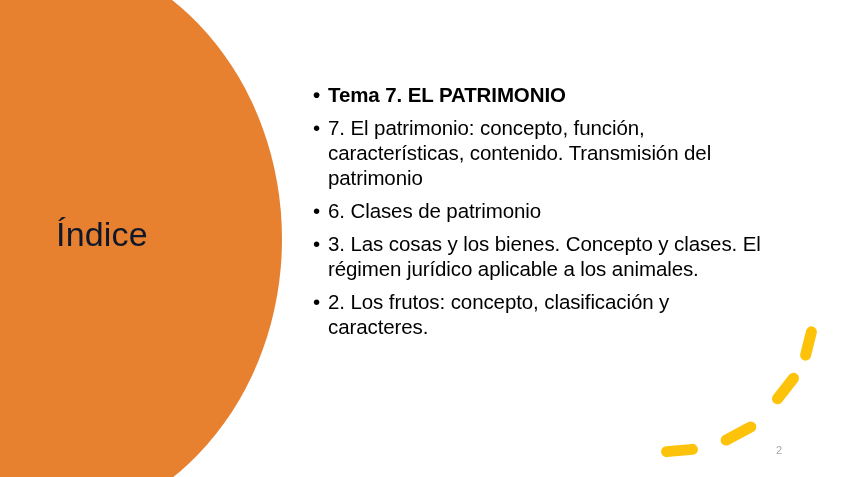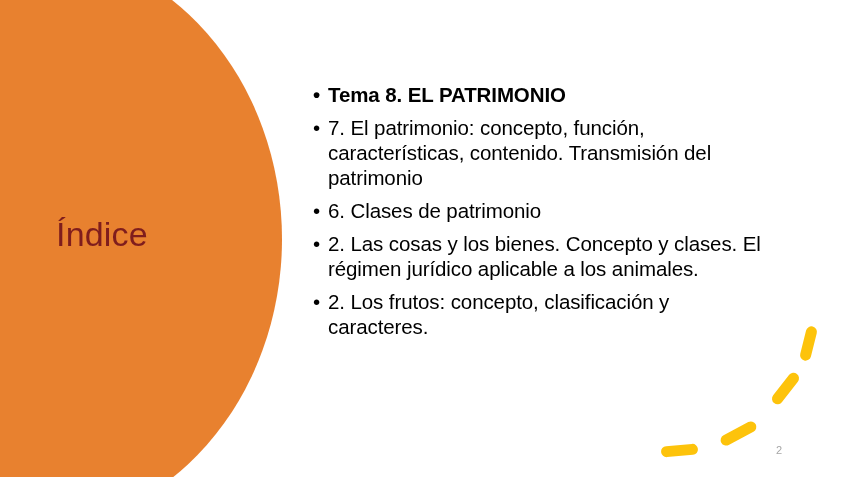--- a/index.html
+++ b/index.html
@@ -31,21 +31,21 @@
 
   
   #slide-title {
     position: absolute;
     left: 56px;
     top: 214px;
     width: 210px;
     font-size: 34px;
     font-weight: 400;
     line-height: 40px;
-    color: #7f1d1d;
+    color: #0f172a;
     letter-spacing: 0.2px;
     white-space: nowrap;
   }
 
   
   #body-list {
     position: absolute;
     left: 312px;
     top: 82px;
     width: 462px;
@@ -108,36 +108,36 @@
 <div id="slide">
 
   <div id="title-shape"></div>
 
   <div id="slide-title">Índice</div>
 
   <div id="body-list">
 
     <div class="bullet-item is-bold">
       <span class="bullet-dot">•</span>
-      <span class="bullet-text">Tema 8. EL PATRIMONIO</span>
+      <span class="bullet-text">Tema 7. EL PATRIMONIO</span>
     </div>
 
     <div class="bullet-item">
       <span class="bullet-dot">•</span>
       <span class="bullet-text">7. El patrimonio: concepto, función, características, contenido. Transmisión del patrimonio</span>
     </div>
 
     <div class="bullet-item">
       <span class="bullet-dot">•</span>
       <span class="bullet-text">6. Clases de patrimonio</span>
     </div>
 
     <div class="bullet-item">
       <span class="bullet-dot">•</span>
-      <span class="bullet-text">2. Las cosas y los bienes. Concepto y clases. El régimen jurídico aplicable a los animales.</span>
+      <span class="bullet-text">3. Las cosas y los bienes. Concepto y clases. El régimen jurídico aplicable a los animales.</span>
     </div>
 
     <div class="bullet-item">
       <span class="bullet-dot">•</span>
       <span class="bullet-text">2. Los frutos: concepto, clasificación y caracteres.</span>
     </div>
 
   </div>
 
   <div class="dash" id="dash-1"></div>

